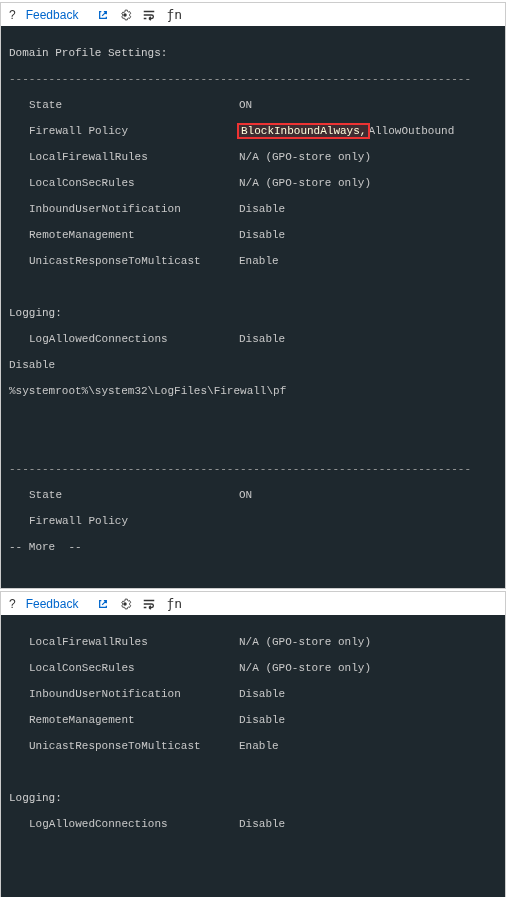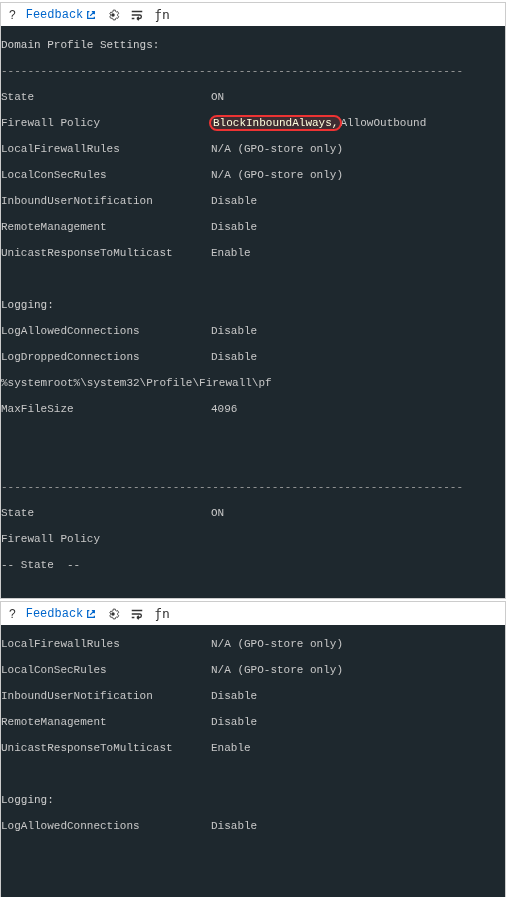--- a/index.html
+++ b/index.html
@@ -1,31 +1,31 @@
 <!DOCTYPE html>
 <html><head>
   <meta charset="utf-8">
   <style>
     * { margin:0; padding:0; box-sizing:border-box; }
     body { width:506px; background:#fff; font-family:sans-serif; }
     .panel { border:1px solid #ccc; background:#fff; margin:2px 0; }
     .toolbar { display:flex; align-items:center; gap:10px; padding:4px 8px; font-size:12px; background:#fff; }
     .toolbar .q { color:#333; }
-    .toolbar .feedback { color:#0066cc; display:flex; align-items:center; gap:3px;font-family:Liberation Mono, monospace; }
+    .toolbar .feedback { color:#0066cc; display:flex; align-items:center; gap:20px; }
     .toolbar .feedback svg { width:10px; height:10px; }
     .toolbar .ico { color:#333; display:flex; align-items:center; }
     .toolbar .ico svg { width:14px; height:14px; }
     .toolbar .fn { color:#333; font-family:Consolas,monospace; font-size:13px;text-align:center; }
-    .term { background:#1e282e; color:#c8c8c8; font-family:Consolas,'Courier New',monospace; font-size:11px; line-height:13px; padding:0; white-space:pre; overflow:hidden; }
+    .term { background:#1e282e; color:#c8c8c8; font-family:Consolas,'Courier New',monospace; font-size:11px; line-height:13px; padding:8px; white-space:pre; overflow:hidden; }
     .term .hdr { color:#d0d0d0; }
     .term .row { display:flex; }
-    .term .key { width:210px; flex:none; }
+    .term .key { width:210px; flex:none;margin-left:20px; }
     .term .val { }
     .term .dashes { color:#a0a0a0; }
-    .term .hl { background:rgba(255,70,70,0.15); outline:2px solid #e33; padding:0 2px; color:#ffd;border-radius:6px; }
+    .term .hl { background:rgba(255,70,70,0.15); outline:2px solid #e33; padding:0 2px; color:#ffd; }
     .term .more { }
   </style>
 </head>
 <body>
 
 <div class="panel">
   <div class="toolbar">
     <span class="q">?</span>
     <span class="feedback">
         <span>Feedback</span>
@@ -52,29 +52,28 @@
 <div class="row"><span class="key">State</span><span class="val">ON</span></div>
 <div class="row"><span class="key">Firewall Policy</span><span class="val"><span class="hl">BlockInboundAlways,</span><span>AllowOutbound</span></span></div>
 <div class="row"><span class="key">LocalFirewallRules</span><span class="val">N/A (GPO-store only)</span></div>
 <div class="row"><span class="key">LocalConSecRules</span><span class="val">N/A (GPO-store only)</span></div>
 <div class="row"><span class="key">InboundUserNotification</span><span class="val">Disable</span></div>
 <div class="row"><span class="key">RemoteManagement</span><span class="val">Disable</span></div>
 <div class="row"><span class="key">UnicastResponseToMulticast</span><span class="val">Enable</span></div>
 <div> </div>
 <div class="hdr">Logging:</div>
 <div class="row"><span class="key">LogAllowedConnections</span><span class="val">Disable</span></div>
-<div class="row"><span class="key">LogDroppedConnections</span><span class="val">Disable</span></div>
-<div class="row"><span class="val">%systemroot%\system32\Profile\Firewall\pf</span></div>
-<div class="row"><span class="key">MaxFileSize</span><span class="val">4096</span></div>
+<div class="row"><span class="val">Disable</span></div>
+<div class="row"><span class="val">%systemroot%\system32\LogFiles\Firewall\pf</span></div>
 <div> </div>
 <div> </div>
 <div class="dashes">----------------------------------------------------------------------</div>
 <div class="row"><span class="key">State</span><span class="val">ON</span></div>
 <div class="row"><span class="key">Firewall Policy</span></div>
-<div class="more">-- State  --</div>
+<div class="more">-- More  --</div>
   </div>
 </div>
 
 <div class="panel">
   <div class="toolbar">
     <span class="q">?</span>
     <span class="feedback">
         <span>Feedback</span>
         <svg viewBox="0 0 12 12" fill="none" stroke="currentColor" stroke-width="1.5">
           <path d="M4 2H2v8h8V8M7 2h3v3M10 2L5 7"></path>

